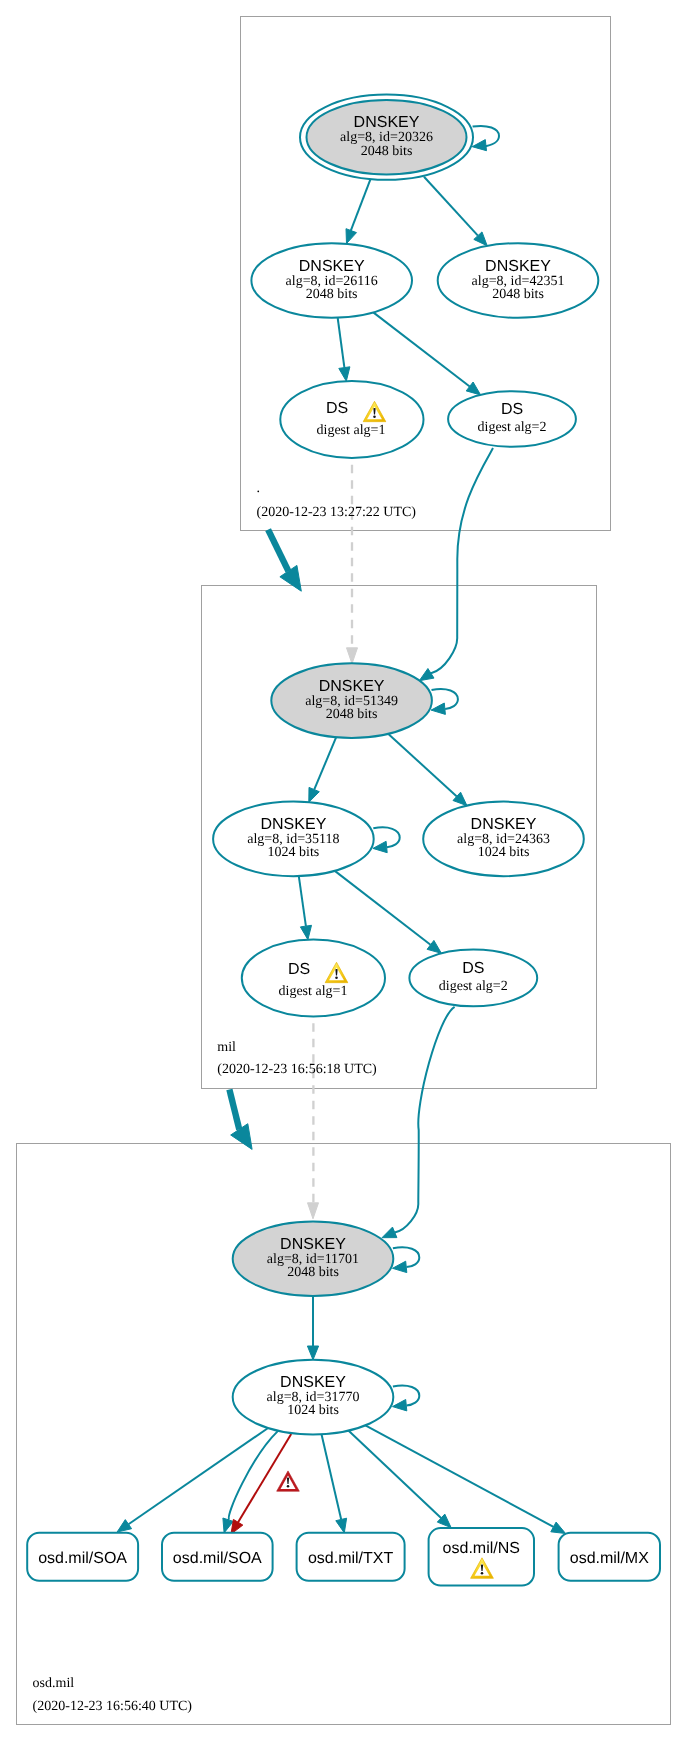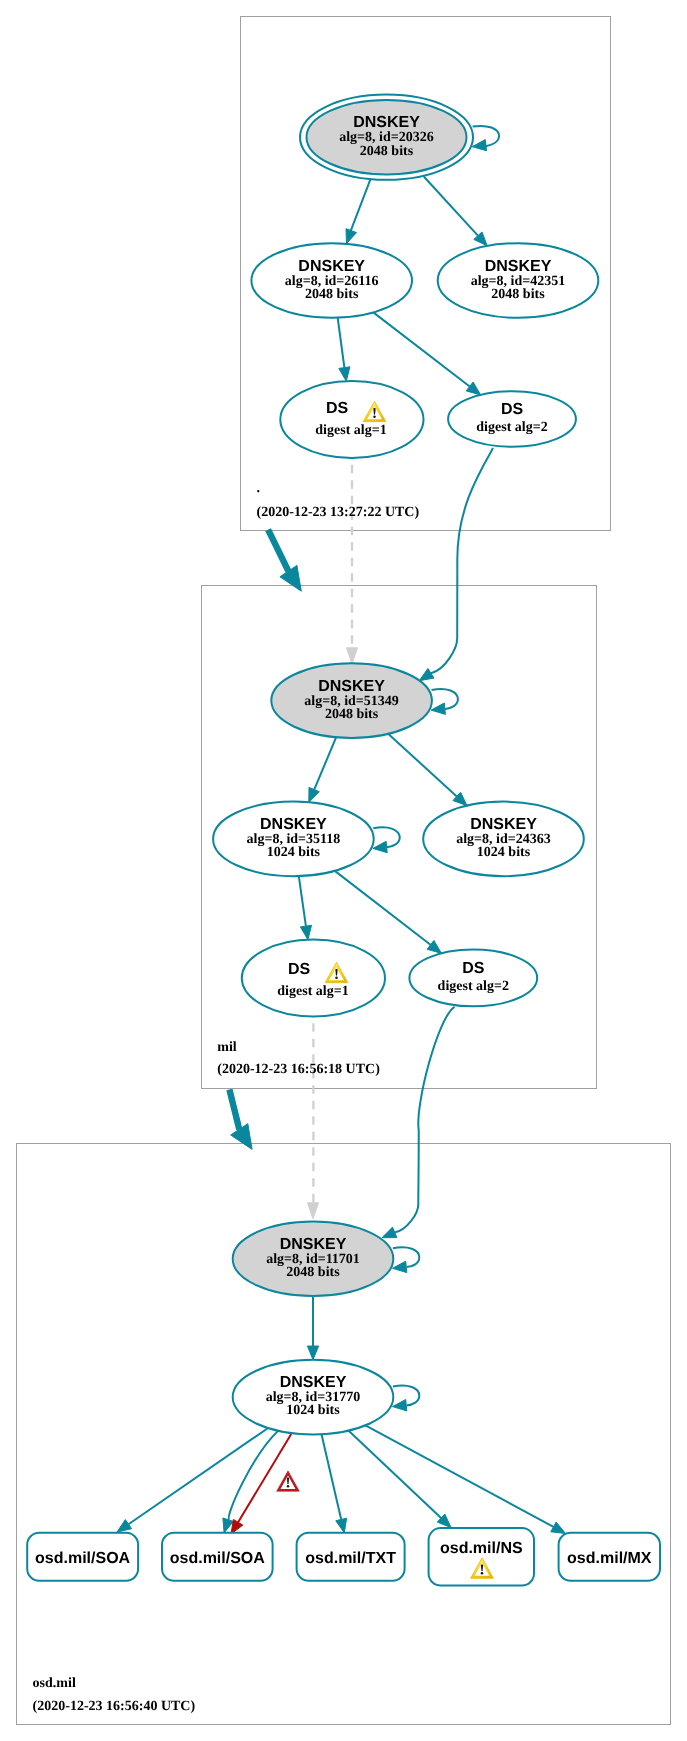--- a/index.html
+++ b/index.html
@@ -1,18 +1,18 @@
 <!DOCTYPE html>
 <html><head>
 <meta charset="utf-8">
 <title>DNSSEC Authentication Chain</title>
 <style>
   html,body{margin:0;padding:0;background:#ffffff;-webkit-font-smoothing:antialiased;text-rendering:geometricPrecision;}
   body{width:687px;height:1741px;overflow:hidden;font-family:"Liberation Sans",sans-serif;}
-  #stage{position:relative;width:687px;height:1275px;font-weight:bold;}
+  #stage{position:relative;width:687px;height:1275px;}
   svg{display:block;}
   .zbox{fill:none;stroke:#a0a0a0;stroke-width:1;}
   .node-ell{fill:#ffffff;stroke:#0a879c;stroke-width:2;}
   .node-ell.sep{fill:#d3d3d3;}
   .rr-box{fill:#ffffff;stroke:#0a879c;stroke-width:2;}
   .edge{fill:none;stroke:#0a879c;stroke-width:2;}
   .edge-thick{fill:none;stroke:#0a879c;stroke-width:6.4;}
   .edge-bad{fill:none;stroke:#b10d0d;stroke-width:2;}
   .edge-dash{fill:none;stroke:#d0d0d0;stroke-width:2.3;stroke-dasharray:8.5 7;stroke-dashoffset:-6.8;}
   .t-sans{font-family:"Liberation Sans",sans-serif;font-size:16px;fill:#000;}

